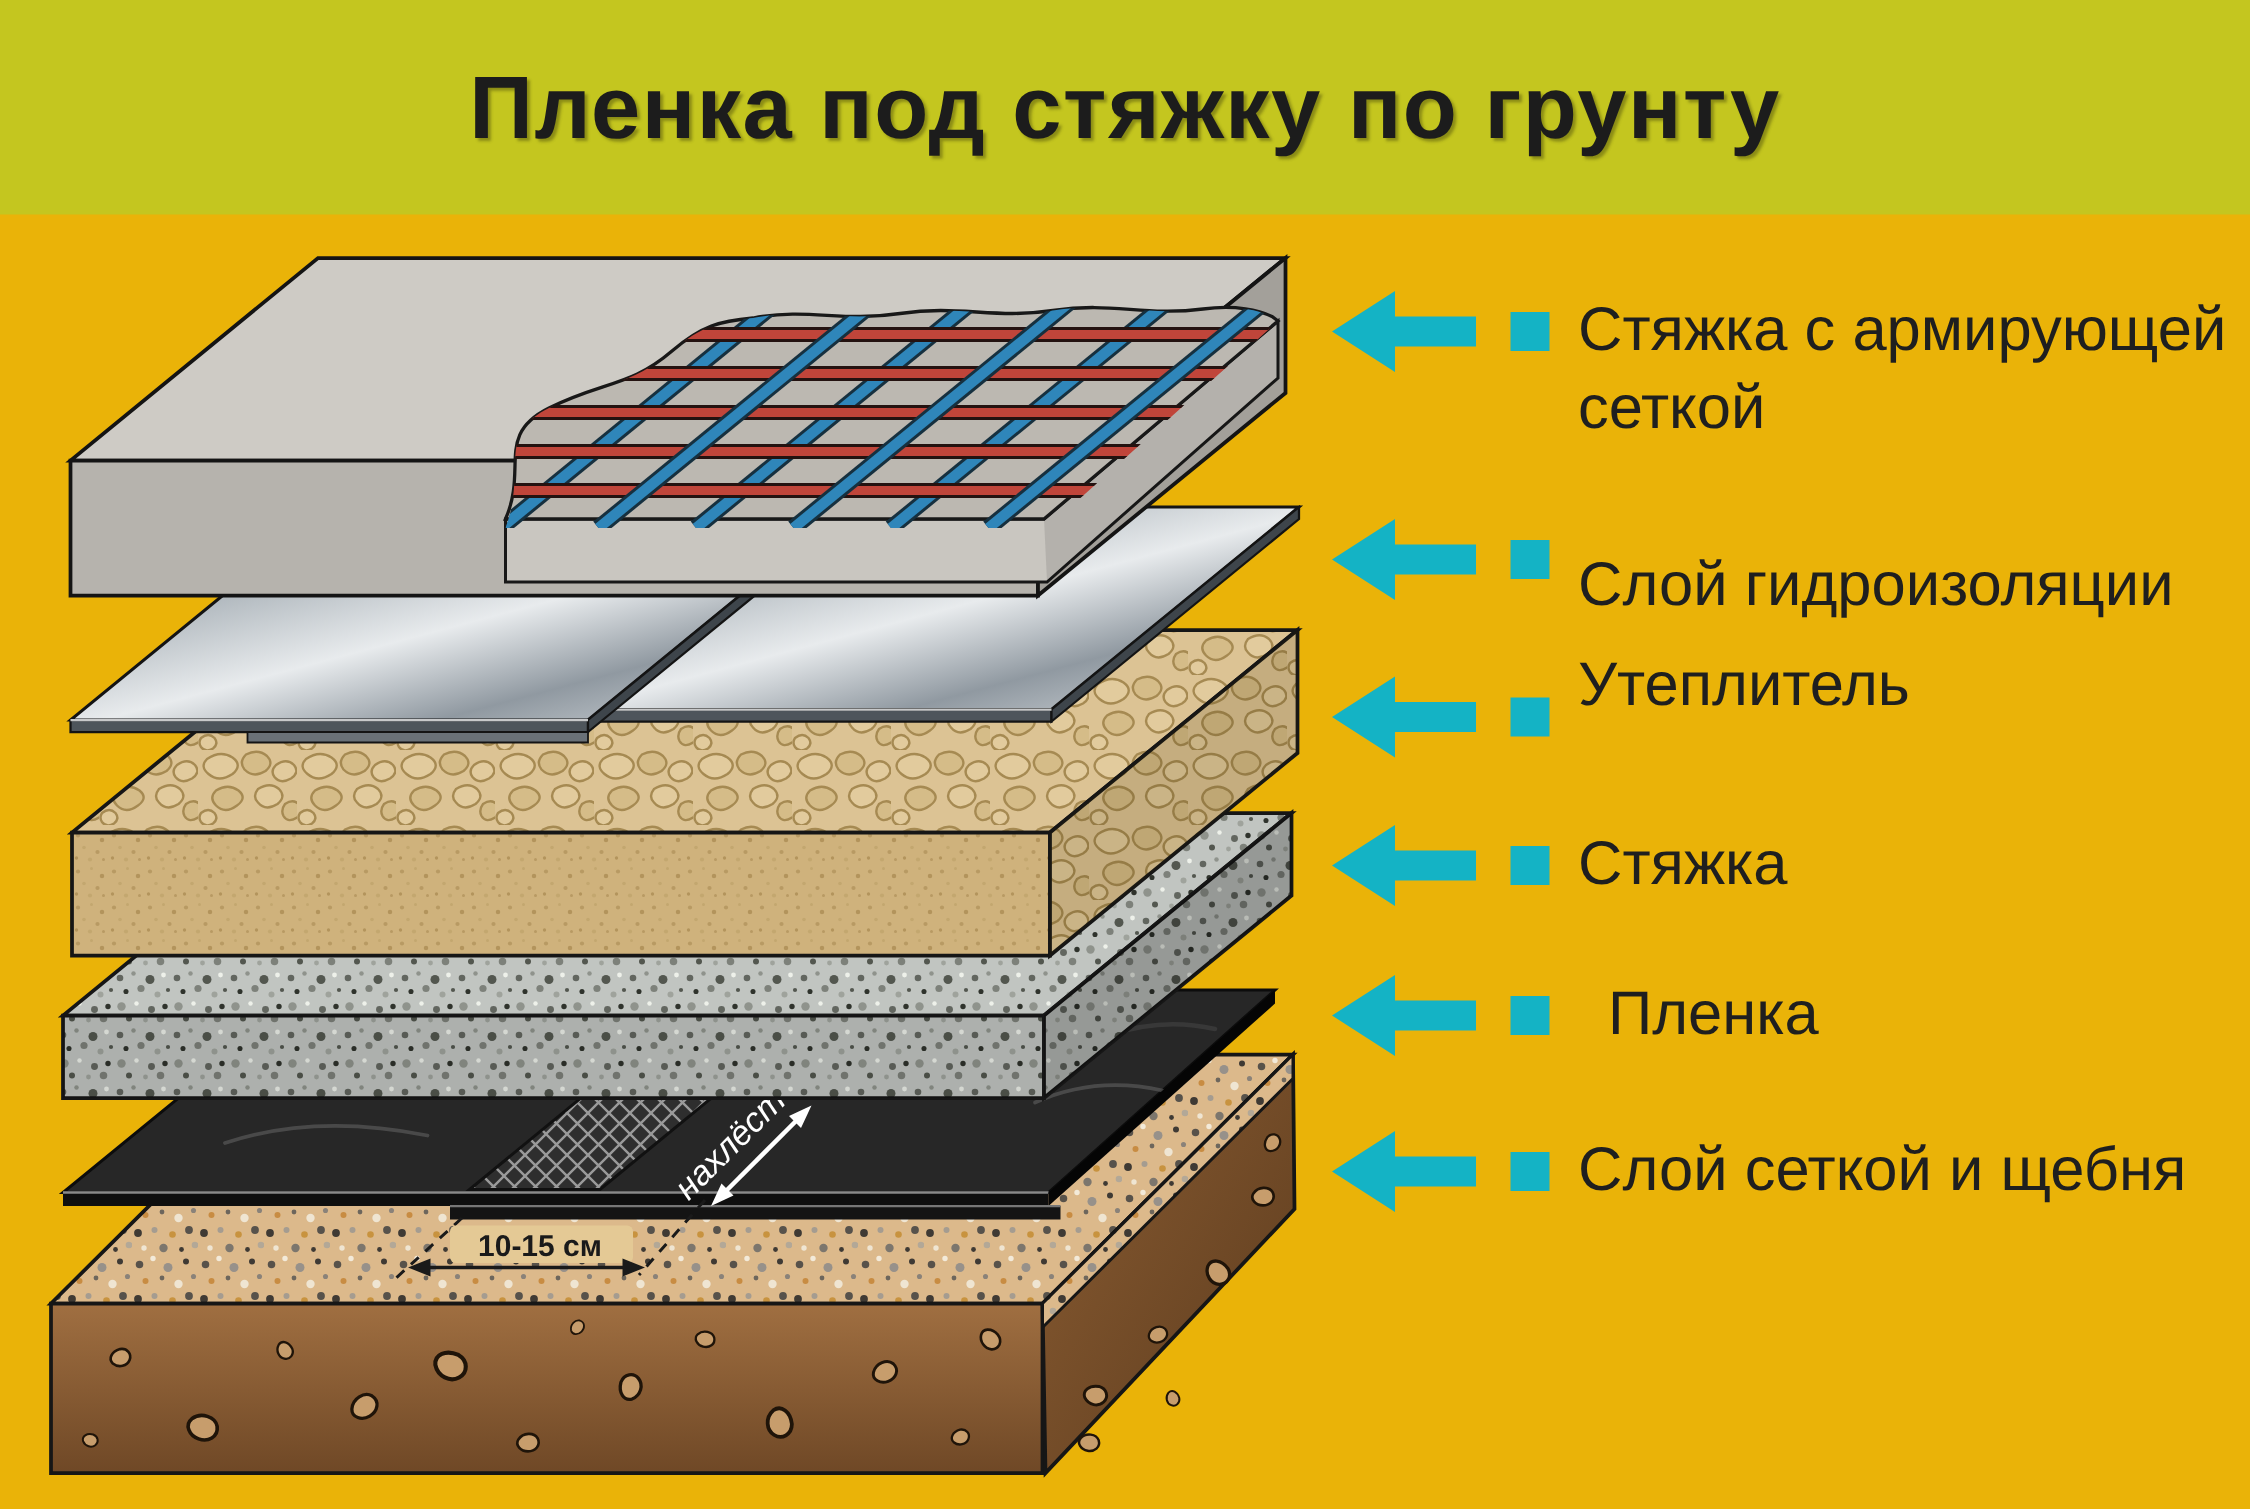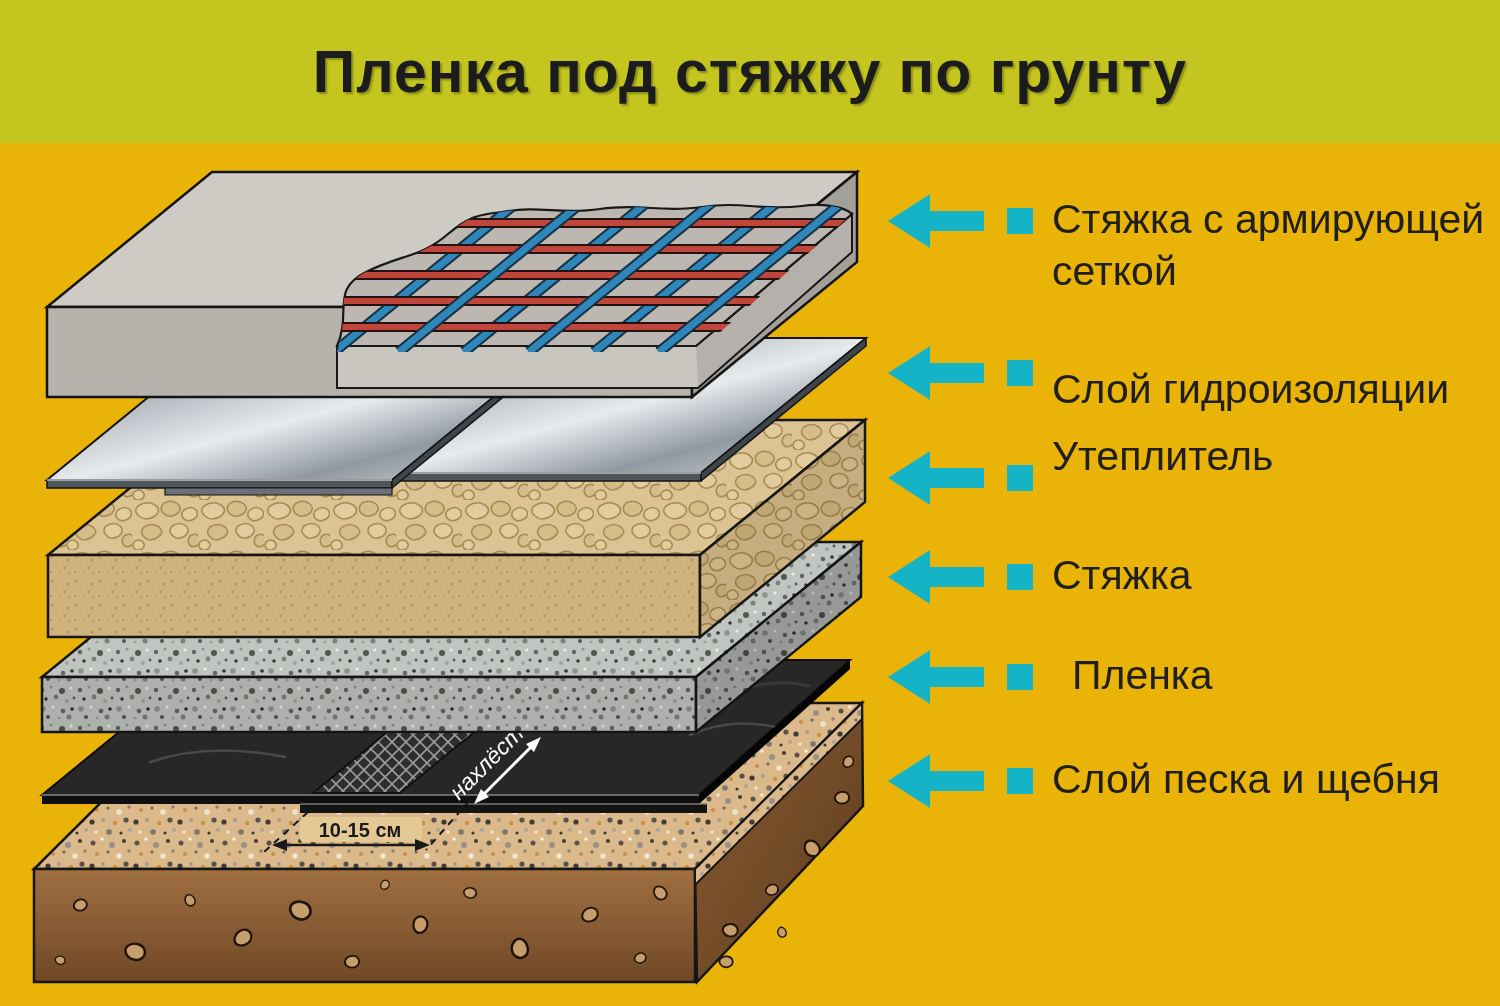--- a/index.html
+++ b/index.html
@@ -310,16 +310,16 @@
       <div class="legend-square"></div>
     </div>
     <div class="legend-label" style="top:650px;margin-left:20px;">Пленка</div>
 
     <div class="legend-row" style="left:888px;top:753px;">
       <svg class="arrow-svg" width="100" height="56">
         <polygon points="0,28 42,1 42,18 96,18 96,38 42,38 42,55" fill="#14b3c5"></polygon>
       </svg>
       <div class="legend-square"></div>
     </div>
-    <div class="legend-label" style="top:754px;">Слой песка и щебня</div>
+    <div class="legend-label" style="top:754px;">Слой сеткой и щебня</div>
 
   </div>
 </div>
 
 </body></html>

